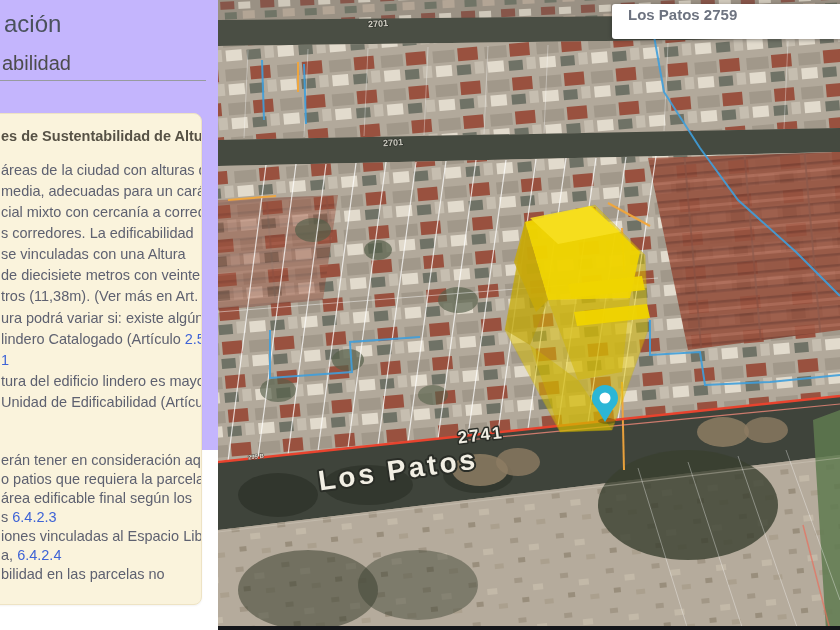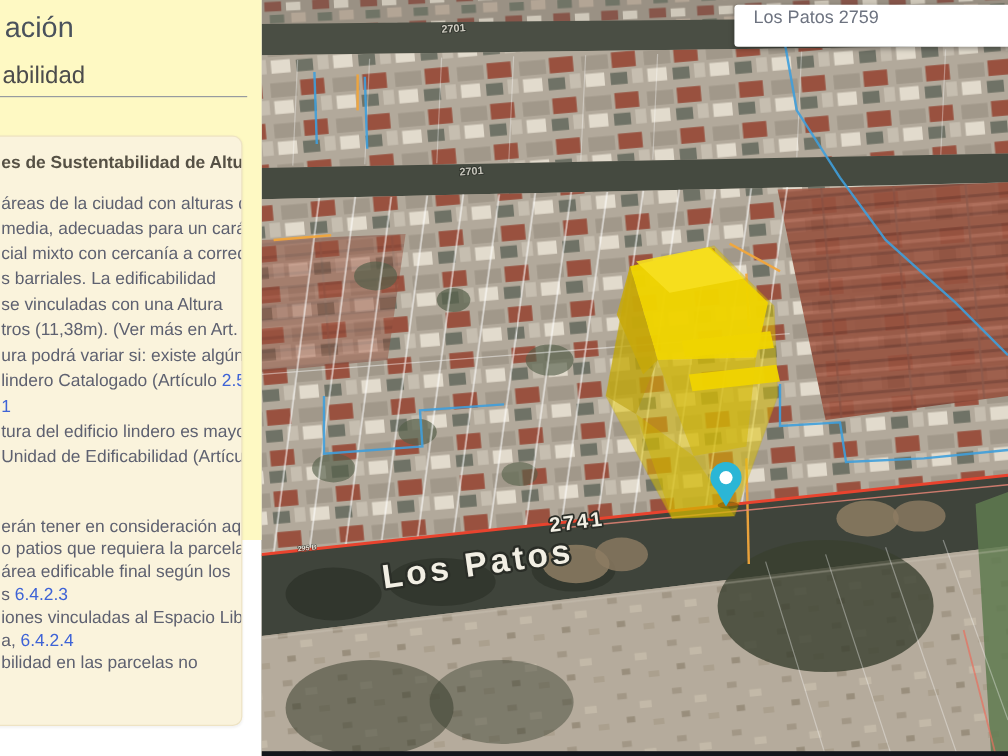--- a/index.html
+++ b/index.html
@@ -1,20 +1,20 @@
 <!DOCTYPE html>
 <html><head>
 <meta charset="utf-8">
 <style>
   html,body{margin:0;padding:0;}
   .page{position:relative;width:840px;height:630px;overflow:hidden;background:#ffffff;
         font-family:"Liberation Sans",sans-serif;}
 
   
-  .sidebar{position:absolute;left:0;top:0;width:218px;height:450px;background:#fef9c3;z-index:2;}
+  .sidebar{position:absolute;left:0;top:0;width:218px;height:450px;background:#c4b5fd;z-index:2;}
   .sb-title{position:absolute;left:4px;top:10px;font-size:24px;color:#4a525c;font-weight:400;white-space:nowrap;}
   .sb-tab{position:absolute;left:2px;top:52px;font-size:20px;color:#4c4c4c;white-space:nowrap;}
   .sb-divider{position:absolute;left:0;top:80px;width:206px;height:1px;background:#979b9f;}
 
   .panel{position:absolute;left:-26px;top:113px;width:226px;height:490px;background:#faf3dc;
          border:1px solid #eee3c4;border-radius:8px;overflow:hidden;box-shadow:0 1px 2px rgba(0,0,0,.05);}
   .panel-inner{position:absolute;left:26px;top:12px;width:210px;}
   .panel-inner .ln{font-size:14.5px;line-height:21px;color:#5e6170;white-space:nowrap;}
   .panel-heading{font-size:14.5px;line-height:20px;font-weight:bold;color:#565145;white-space:nowrap;margin-bottom:14px;}
   .p2{margin-top:1px;}
@@ -22,21 +22,21 @@
   .p3 .ln{line-height:19px;}
   .link{color:#3e63d6;cursor:pointer;}
 
   
   .map{position:absolute;left:218px;top:0;width:622px;height:630px;background:#9b9386;cursor:grab;}
   .map svg{position:absolute;left:0;top:0;}
 
   .search-box{position:absolute;left:612px;top:4px;width:240px;height:35px;background:#ffffff;
               border-radius:3px;box-shadow:0 1px 4px rgba(0,0,0,.35);z-index:3;}
   .search-box input{border:none;outline:none;background:transparent;width:210px;height:21px;
-                    padding:0 0 0 16px;font-size:15px;color:#6d7380;font-family:"Liberation Sans",sans-serif;}
+                    padding:0 0 0 16px;font-size:15px;color:#6d7380;font-family:"Liberation Sans",sans-serif;font-weight:bold;}
 
   .maplabel{font-family:"Liberation Sans",sans-serif;font-weight:bold;fill:#f2efe4;
             paint-order:stroke;stroke:#2a2d27;stroke-linejoin:round;}
 </style>
 </head>
 <body>
 
 <div class="page">
 
   <div class="map">
@@ -198,22 +198,23 @@
     <div class="sb-divider"></div>
 
     <div class="panel">
       <div class="panel-inner">
         <div class="panel-heading">es de Sustentabilidad de Altura</div>
 
         <div class="p1">
           <div class="ln">áreas de la ciudad con alturas de</div>
           <div class="ln">media, adecuadas para un carácter</div>
           <div class="ln">cial mixto con cercanía a corredores</div>
-          <div class="ln">s barriales. La edificabilidad</div>
+          <div class="ln">s corredores. La edificabilidad</div>
           <div class="ln">se vinculadas con una Altura</div>
+          <div class="ln">de diecisiete metros con veinte</div>
           <div class="ln">tros (11,38m). (Ver más en Art.</div>
         </div>
 
         <div class="p2">
           <div class="ln">ura podrá variar si: existe algún</div>
           <div class="ln"><span>lindero Catalogado (Artículo </span><span class="link">2.5</span></div>
           <div class="ln"><span class="link">1</span></div>
           <div class="ln">tura del edificio lindero es mayor a</div>
           <div class="ln">Unidad de Edificabilidad (Artículo</div>
         </div>

